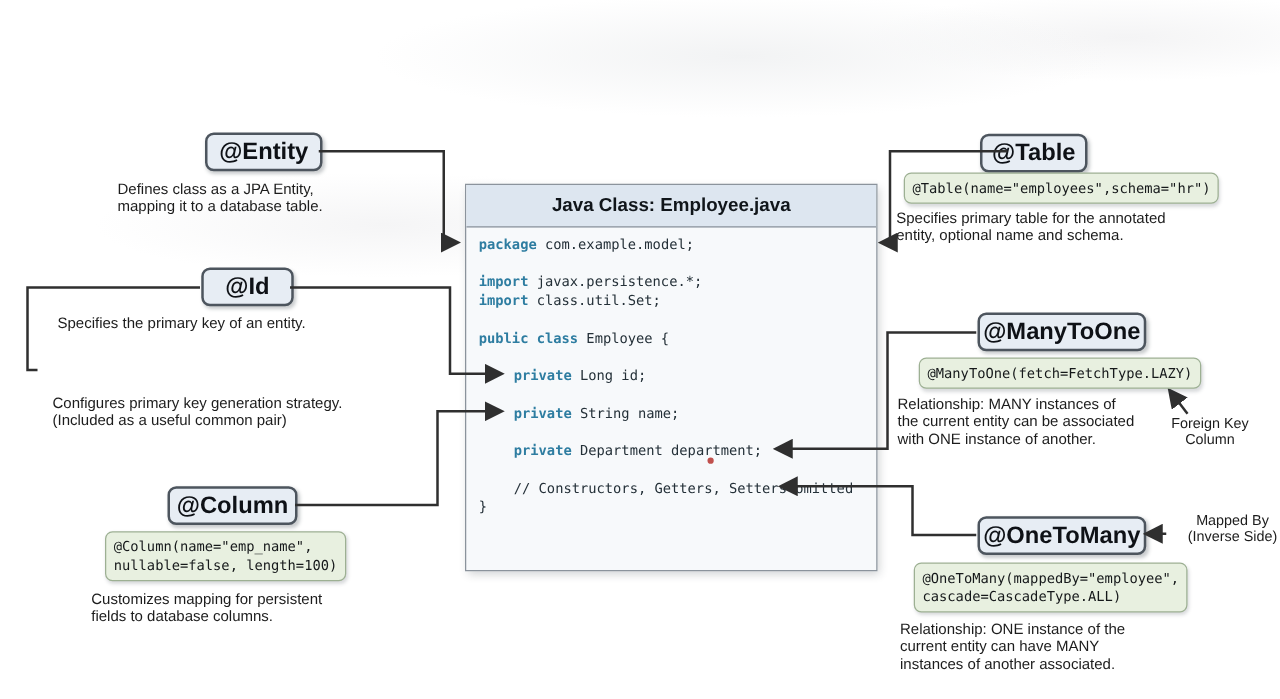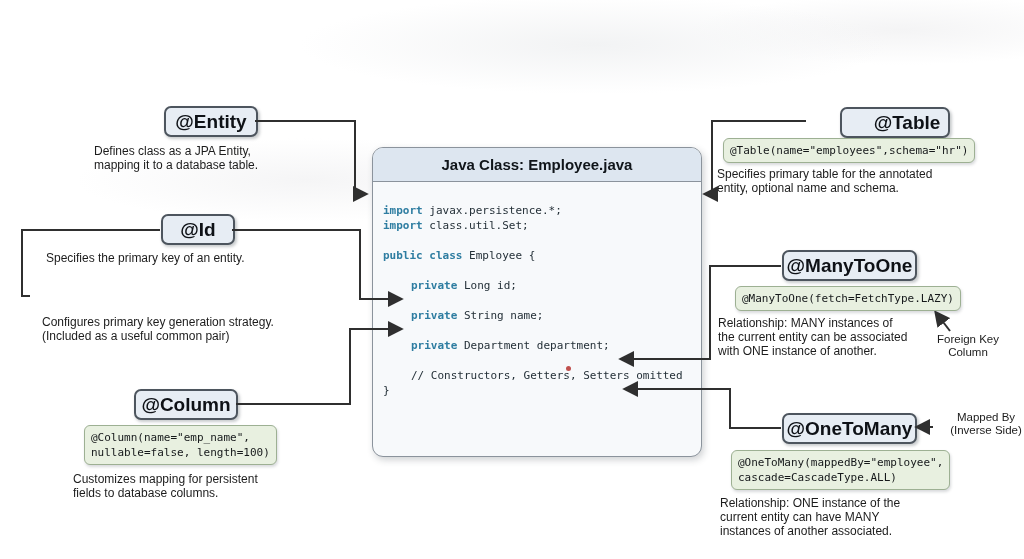--- a/index.html
+++ b/index.html
@@ -27,21 +27,21 @@
   .caption{
     position:absolute;z-index:3;font-size:12px;line-height:14px;text-align:left;
     white-space:pre-line;color:#1c1c1c;
   }
   .note{
     position:absolute;z-index:3;font-size:11.5px;line-height:12.5px;text-align:center;
     white-space:pre-line;color:#1c1c1c;
   }
   .panel{
     position:absolute;left:372px;top:147px;width:328px;height:308px;z-index:2;
-    background:#f7f9fb;border:1.5px solid #8b939c;border-radius:11px;
+    background:#f7f9fb;border:1.5px solid #8b939c;border-radius:0;
     box-shadow:2px 3px 7px rgba(40,50,60,.22);overflow:hidden;
   }
   .panel-header{
     height:33px;line-height:33px;background:#dde6f0;border-bottom:1.5px solid #8b939c;
     text-align:center;font-size:15px;font-weight:bold;color:#10151a;
   }
   .panel-body{padding:6px 0 0 10px;}
   .cl{
     font-family:"DejaVu Sans Mono",monospace;font-size:11px;line-height:15px;
     color:#243038;white-space:pre;
@@ -69,20 +69,21 @@
     <polyline points="806,121 712,121 712,194 707,194" marker-end="url(#ah)"></polyline>
     <polyline points="781,266 710,266 710,359 623,359" marker-end="url(#ah)"></polyline>
     <polyline points="781,428 730,428 730,389 627,389" marker-end="url(#ah)"></polyline>
     <line x1="950" y1="331" x2="937" y2="314" marker-end="url(#ah)"></line>
     <line x1="933" y1="427" x2="919" y2="427" marker-end="url(#ah)"></line>
   </svg>
 
   <div class="panel">
     <div class="panel-header">Java Class: Employee.java</div>
     <div class="panel-body">
+      <div class="cl"><span class="kw">package </span><span>com.example.model;</span></div>
       <div class="cl mt"><span class="kw">import </span><span>javax.persistence.*;</span></div>
       <div class="cl"><span class="kw">import </span><span>class.util.Set;</span></div>
       <div class="cl mt"><span class="kw">public class </span><span>Employee {</span></div>
       <div class="cl mt ind"><span class="kw">private </span><span>Long id;</span></div>
       <div class="cl mt ind"><span class="kw">private </span><span>String name;</span></div>
       <div class="cl mt ind"><span class="kw">private </span><span>Department department;</span></div>
       <div class="cl mt ind"><span class="kw"></span><span>// Constructors, Getters, Setters omitted</span></div>
       <div class="cl"><span class="kw"></span><span>}</span></div>
     </div>
   </div>
@@ -96,21 +97,21 @@
   <div class="caption" style="left:46px;top:251px;width:300px;">Specifies the primary key of an entity.</div>
   <div class="caption" style="left:42px;top:315px;width:300px;">Configures primary key generation strategy.
 (Included as a useful common pair)</div>
 
   <div class="badge" style="left:134px;top:389px;width:100px;">@Column</div>
   <div class="codebox" style="left:84px;top:425px;">@Column(name="emp_name",
 nullable=false, length=100)</div>
   <div class="caption" style="left:73px;top:472px;width:220px;">Customizes mapping for persistent
 fields to database columns.</div>
 
-  <div class="badge" style="left:840px;top:107px;width:82px;padding-left:24px;">@Table</div>
+  <div class="badge" style="left:784px;top:107px;width:82px;">@Table</div>
   <div class="codebox" style="left:723px;top:138px;">@Table(name="employees",schema="hr")</div>
   <div class="caption" style="left:717px;top:167px;width:260px;">Specifies primary table for the annotated
 entity, optional name and schema.</div>
 
   <div class="badge" style="left:782px;top:250px;width:131px;">@ManyToOne</div>
   <div class="codebox" style="left:735px;top:286px;">@ManyToOne(fetch=FetchType.LAZY)</div>
   <div class="caption" style="left:718px;top:316px;width:215px;">Relationship: MANY instances of
 the current entity can be associated
 with ONE instance of another.</div>
   <div class="note" style="left:934px;top:333px;width:68px;">Foreign Key

